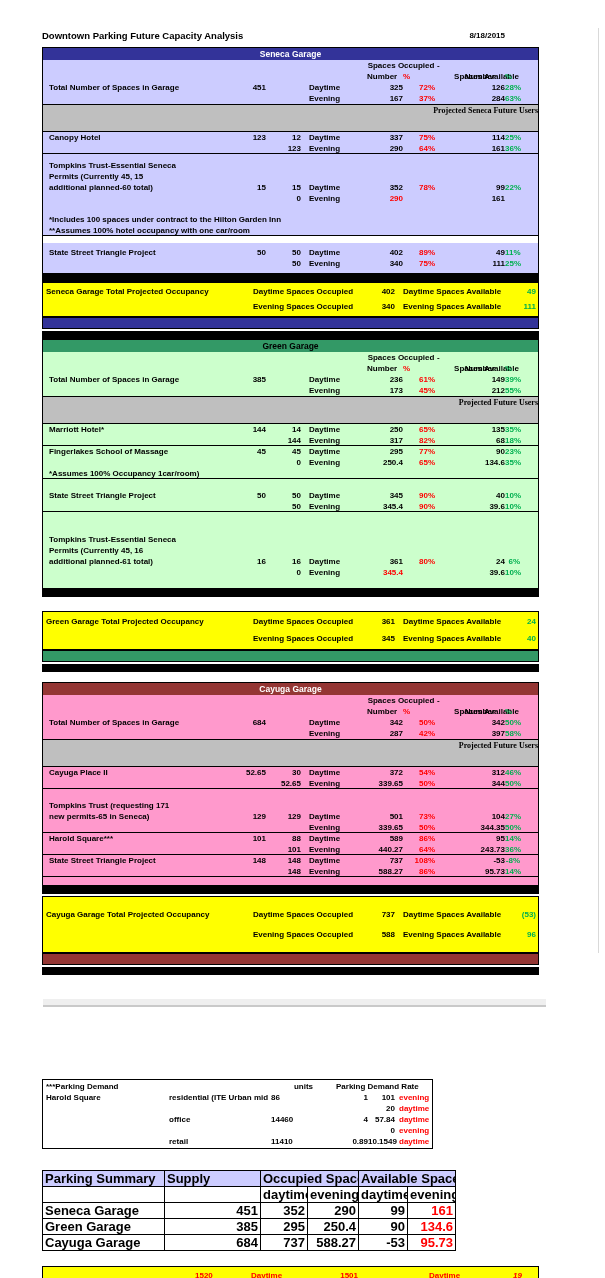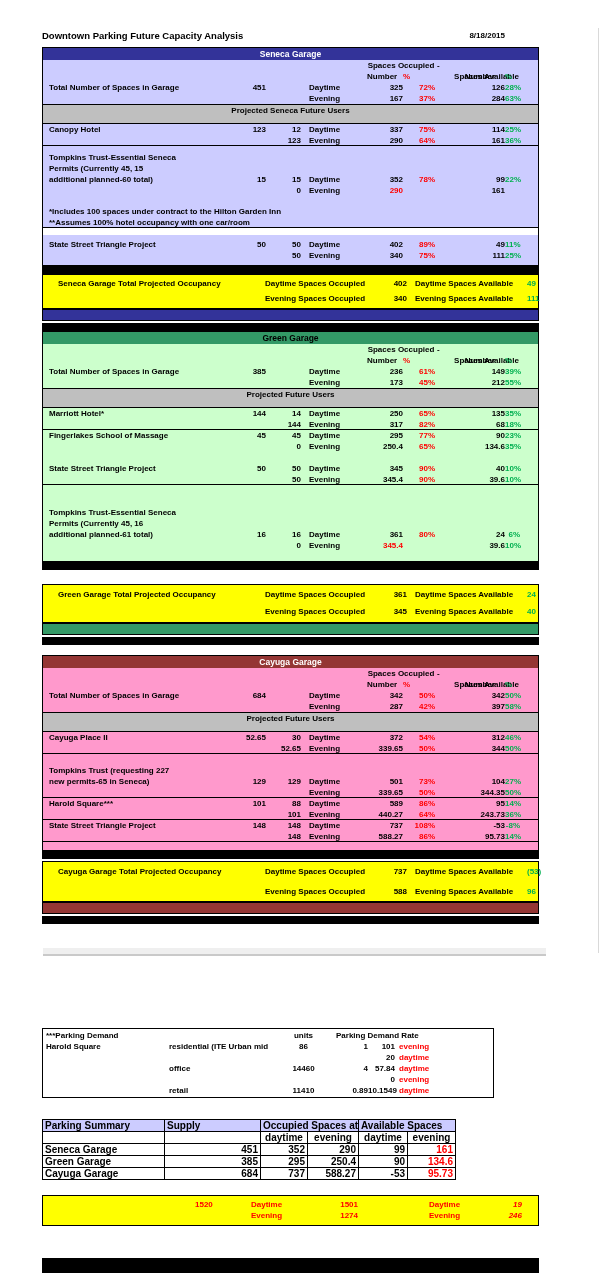--- a/index.html
+++ b/index.html
@@ -25,38 +25,38 @@
   .c5{grid-column:5;text-align:right;}
   .c6{grid-column:6;text-align:right;}
   .c7{grid-column:7;text-align:right;}
   .c8{grid-column:8;text-align:right;padding-right:18px;}
   .c8l{grid-column:8;text-align:left;}
   .c6l{grid-column:6;text-align:left;}
   .ho{grid-column:5/7;text-align:center;}
   .hd{grid-column:7;text-align:left;padding-left:2px;}
   .ha{grid-column:7/9;text-align:center;}
   .pr10{padding-right:10px;}
-  .grayrow{background:#bfbfbf;text-align:center;height:20px;line-height:11px;border-top:1px solid #000;border-bottom:1px solid #000;}
+  .grayrow{background:#bfbfbf;text-align:right;height:28px;line-height:11px;border-top:1px solid #000;border-bottom:1px solid #000;font-family:Liberation Serif, serif;}
   .red{color:#f00;}.grn{color:#00b050;}
   .ul{border-bottom:1px solid #000;}
   .wgap{height:7px;background:#fff;}
   .bbar{height:8px;background:#000;width:497px;}
   .ysum{background:#ff0;border:1px solid #000;width:497px;}
-  .yrow{display:grid;grid-template-columns:210px 106px 36px 8px 112px 1fr;height:11px;line-height:11px;margin-left:12px;}
+  .yrow{display:grid;grid-template-columns:210px 106px 36px 8px 112px 1fr;height:11px;line-height:11px;}
   .y1{padding-left:3px;}.y3{text-align:right;}.y6{text-align:right;padding-right:2px;}
   .grey-div{height:8px;background:#efefef;border-bottom:2px solid #c9c9c9;width:503px;margin-left:1px;}
-  .dtable{border:1px solid #000;width:452px;background:#fff;padding:1px 0;}
+  .dtable{border:1px solid #000;width:391px;background:#fff;padding:1px 0;}
   .drow{display:grid;grid-template-columns:126px 102px 65px 32px 27px 1fr;height:11px;line-height:11px;}
-  .d1{grid-column:1;padding-left:3px;}.d2{grid-column:2;}.d3{grid-column:3;text-align:center;}
+  .d1{grid-column:1;padding-left:3px;}.d2{grid-column:2;}.d3{grid-column:3;text-align:left;}
   .d4{grid-column:4;text-align:right;}.d5{grid-column:5;text-align:right;}
   .d6{grid-column:6;text-align:left;padding-left:4px;}
   .dun{grid-column:3;text-align:center;}
   .dhdr{grid-column:4/7;text-align:left;}
   table.stable{border-collapse:collapse;width:413px;table-layout:fixed;}
-  table.stable td{border:1px solid #000;height:11px;padding:0 2px;font-size:10px;overflow:hidden;white-space:nowrap;}
+  table.stable td{border:1px solid #000;height:11px;padding:0 2px;font-size:13px;overflow:hidden;white-space:nowrap;}
   .shdr td{background:#ccccff;text-align:left;}
   .ssub td{text-align:center;}
   td.r{text-align:right;}
   .totblock{background:#ff0;border:1px solid #000;width:497px;color:#f00;}
   .trow{display:grid;grid-template-columns:140px 68px 70px 37px 71px 70px 1fr;height:11px;line-height:11px;}
   .t1{grid-column:1;padding-left:3px;}.t2{grid-column:2;padding-left:12px;}
   .t3h{grid-column:3/6;}.t4h{grid-column:6/8;}
   .t3a{grid-column:3;}.t3v{grid-column:4;text-align:right;}
   .t4a{grid-column:6;}.t4v{grid-column:7;text-align:right;padding-right:16px;font-style:italic;}
 </style>
@@ -254,20 +254,23 @@
       <span class="c8 grn">23%</span>
     </div>
     <div class="grow">
       <span class="c3">0</span>
       <span class="c4">Evening</span>
       <span class="c5">250.4</span>
       <span class="c6 red">65%</span>
       <span class="c7">134.6</span>
       <span class="c8 grn">35%</span>
     </div>
+    <div class="grow ul">
+        <span class="c1">*Assumes 100% Occupancy 1car/room)</span>
+      </div>
     <div style="height:11px"></div>
     <div class="grow">
       <span class="c1">State Street Triangle Project</span>
       <span class="c2">50</span>
       <span class="c3">50</span>
       <span class="c4">Daytime</span>
       <span class="c5">345</span>
       <span class="c6 red">90%</span>
       <span class="c7">40</span>
       <span class="c8 grn">10%</span>
@@ -372,21 +375,21 @@
     <div class="grow ul">
       <span class="c3">52.65</span>
       <span class="c4">Evening</span>
       <span class="c5">339.65</span>
       <span class="c6 red">50%</span>
       <span class="c7">344</span>
       <span class="c8 grn">50%</span>
     </div>
     <div style="height:11px"></div>
     <div class="grow">
-        <span class="c1">Tompkins Trust (requesting 227</span>
+        <span class="c1">Tompkins Trust (requesting 171</span>
       </div>
     <div class="grow">
       <span class="c1">new permits-65 in Seneca)</span>
       <span class="c2">129</span>
       <span class="c3">129</span>
       <span class="c4">Daytime</span>
       <span class="c5">501</span>
       <span class="c6 red">73%</span>
       <span class="c7">104</span>
       <span class="c8 grn">27%</span>
@@ -430,21 +433,21 @@
       <span class="c3">148</span>
       <span class="c4">Evening</span>
       <span class="c5">588.27</span>
       <span class="c6 red">86%</span>
       <span class="c7">95.73</span>
       <span class="c8 grn">14%</span>
     </div>
     <div style="height:8px"></div>
   </div>
   <div class="bbar"></div>
-  <div class="ysum" style="margin-top:2px;padding:4px 0">
+  <div class="ysum" style="margin-top:2px;padding:12px 0">
     <div class="yrow">
       <span class="y1">Cayuga Garage Total Projected Occupancy</span>
       <span class="y2">Daytime Spaces Occupied</span>
       <span class="y3">737</span>
       <span class="y4"></span>
       <span class="y5">Daytime Spaces Available</span>
       <span class="y6 grn">(53)</span>
     </div>
     <div style="height:9px"></div>
     <div class="yrow">

